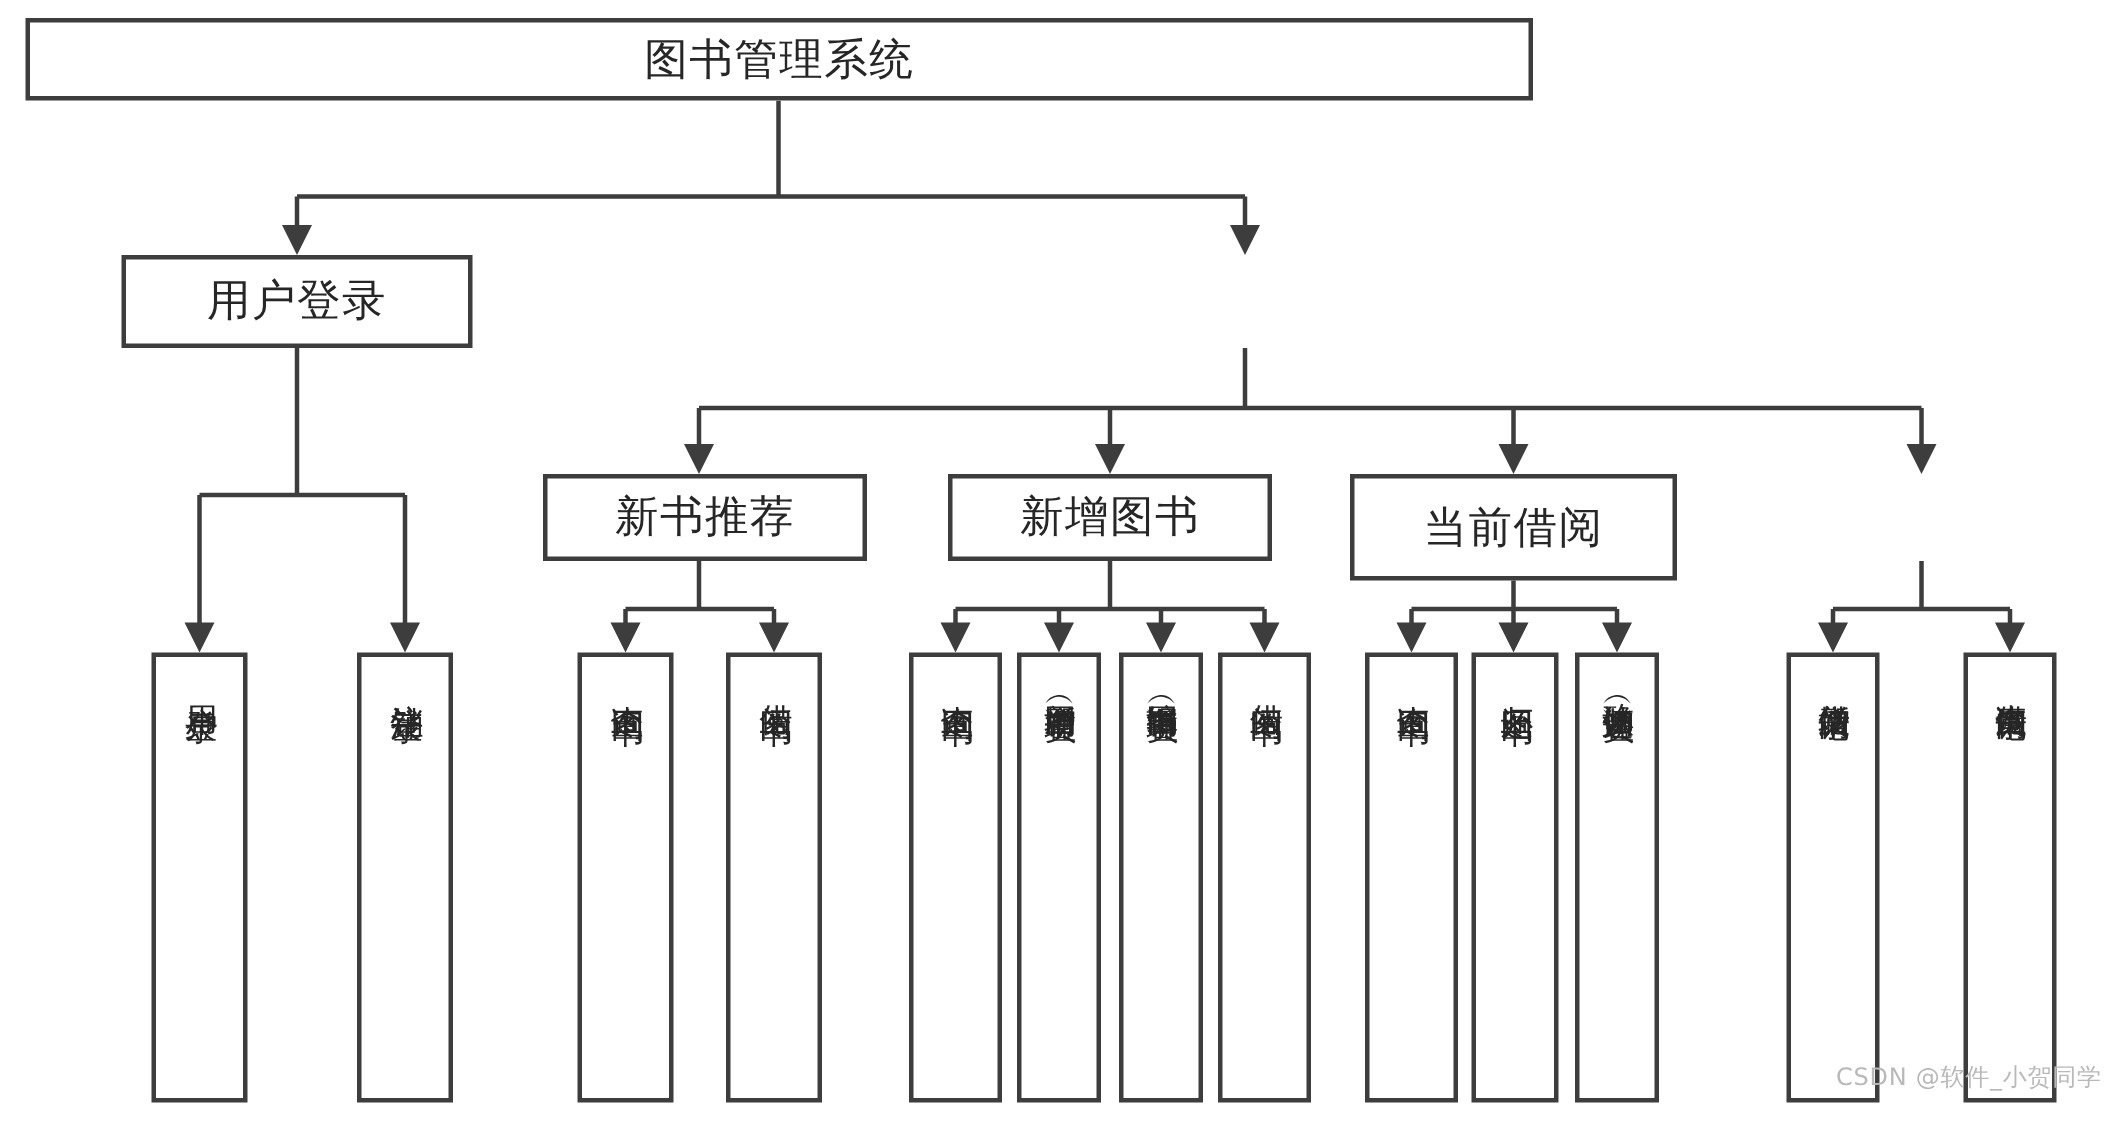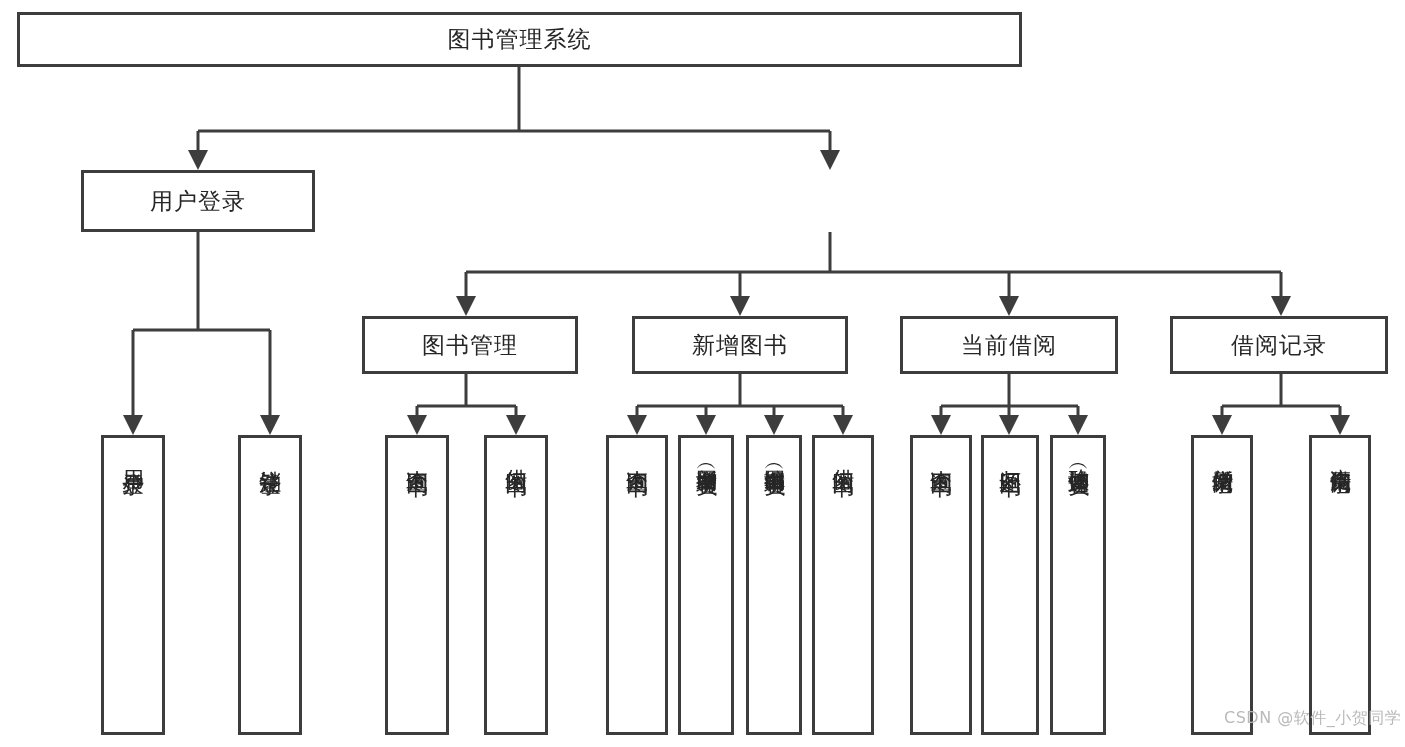--- a/index.html
+++ b/index.html
@@ -21,21 +21,21 @@
     position: absolute;
     box-sizing: border-box;
     background: #ffffff;
     border: 3px solid #3d3d3d;
     display: flex;
     align-items: center;
     justify-content: center;
     color: #262626;
   }
   .node.horiz {
-    font-size: 23px;
+    font-size: 29px;
     letter-spacing: 1px;
     text-align: right;
   }
   .node.vert {
     align-items: flex-start;
     justify-content: center;
     padding-top: 14px;
   }
   .node.vert .vtext {
     writing-mode: vertical-rl;
@@ -147,30 +147,27 @@
 
   <div class="node horiz" style="left:17px; top:12px; width:1005px; height:55px;">
     <span>图书管理系统</span>
   </div>
 
   <div class="node horiz" style="left:81px; top:170px; width:234px; height:62px;">
     <span>用户登录</span>
   </div>
 
   <div class="node horiz" style="left:362px; top:316px; width:216px; height:58px;">
-    <span>图书管理</span>
+    <span>新书推荐</span>
   </div>
   <div class="node horiz" style="left:632px; top:316px; width:216px; height:58px;">
     <span>新增图书</span>
   </div>
-  <div class="node horiz" style="left:900px; top:316px; width:218px; height:58px;">
+  <div class="node horiz" style="left:900px; top:316px; width:218px; height:71px;">
     <span>当前借阅</span>
-  </div>
-  <div class="node horiz" style="left:1170px; top:316px; width:218px; height:58px;">
-    <span>借阅记录</span>
   </div>
 
   <div class="node vert" style="left:101px; top:435px; width:64px; height:300px;">
     <span class="vtext">用户登录</span>
   </div>
   <div class="node vert" style="left:238px; top:435px; width:64px; height:300px;">
     <span class="vtext">注销登录</span>
   </div>
 
   <div class="node vert" style="left:385px; top:435px; width:64px; height:300px;">

